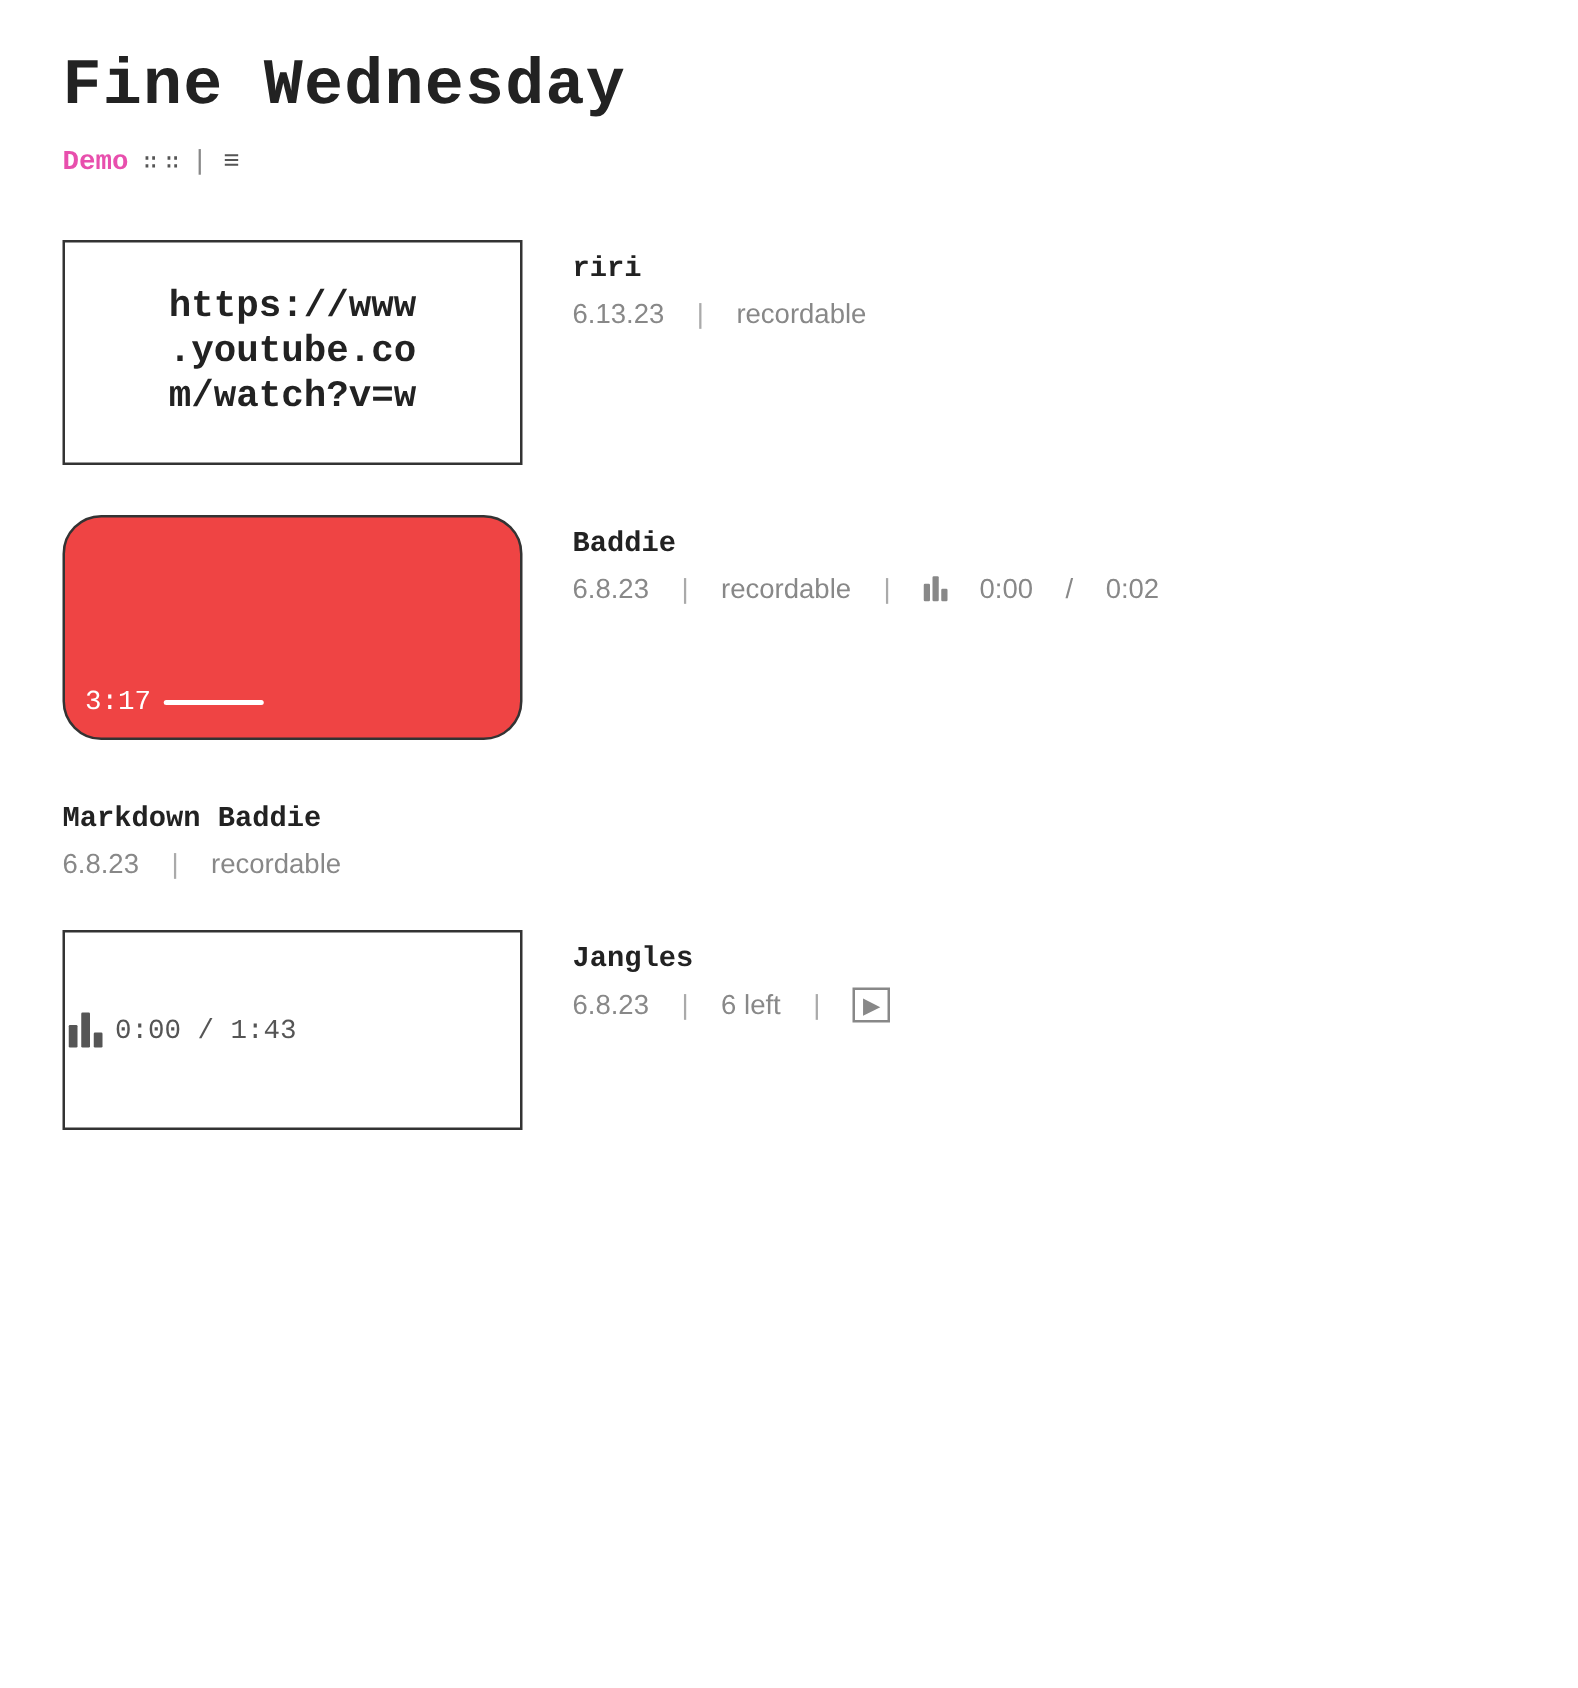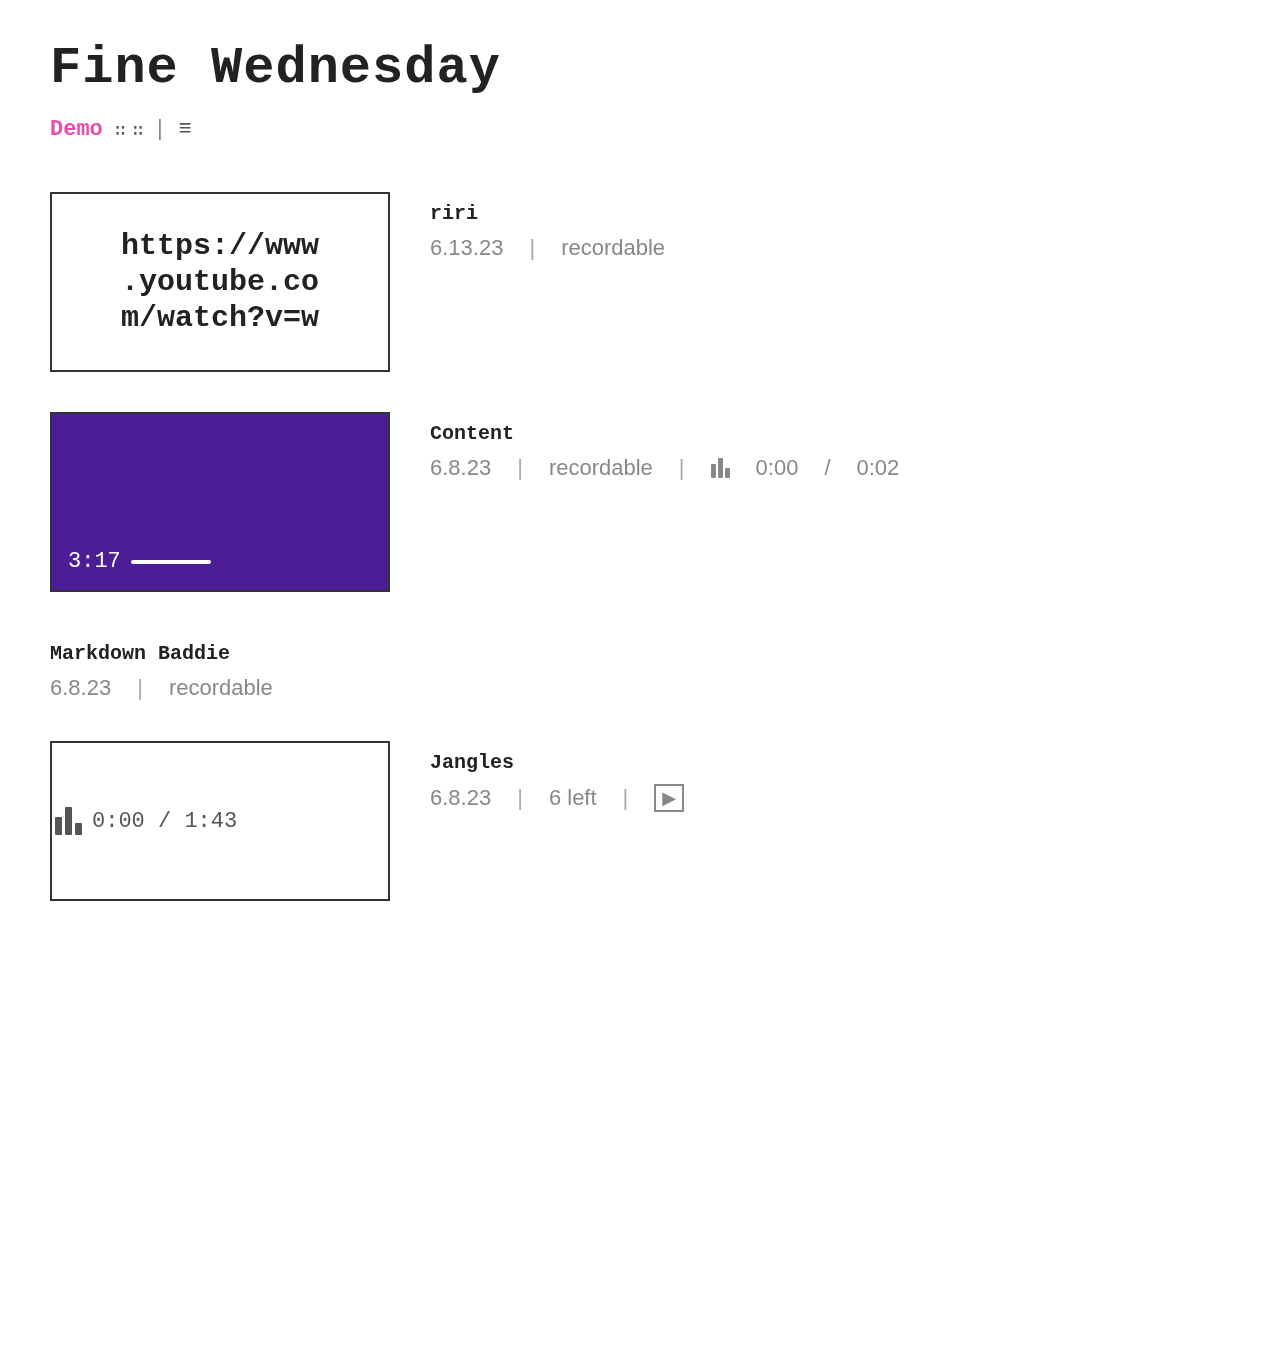--- a/index.html
+++ b/index.html
@@ -63,34 +63,35 @@
       gap: 40px;
     }
 
     .item-row {
       display: flex;
       align-items: flex-start;
       gap: 40px;
     }
 
     .item-thumbnail {
-      width: 340px;
+      width: 368px;
       min-height: 180px;
       flex-shrink: 0;
       border: 2px solid #333;
       display: flex;
       align-items: center;
       justify-content: center;
       position: relative;
       overflow: hidden;
       background: #fff;
     }
 
     .item-thumbnail.dark-bg {
-      background: #4c1d95;
+      background: #ef4444;
+      border-radius: 31px;
     }
 
     .thumbnail-text {
       font-family: 'Courier New', Courier, monospace;
       font-size: 36px;
       font-weight: bold;
       color: #222;
       padding: 20px;
       line-height: 1.2;
       word-break: break-all;
@@ -157,21 +158,21 @@
       font-size: 22px;
       color: #555;
     }
 
     .item-info {
       flex: 1;
       padding-top: 10px;
     }
 
     .item-title {
-      font-size: 20px;
+      font-size: 23px;
       font-weight: bold;
       font-family: 'Courier New', Courier, monospace;
       color: #222;
       margin-bottom: 10px;
     }
 
     .item-meta {
       font-size: 22px;
       font-family: Liberation Sans, sans-serif;
       color: #888;
@@ -238,21 +239,21 @@
   </div>
 
   <div class="item-row">
     <div class="item-thumbnail dark-bg">
       <div class="video-overlay">
         <span class="video-time">3:17</span>
         <div class="progress-bar"></div>
       </div>
     </div>
     <div class="item-info">
-      <div class="item-title">Content</div>
+      <div class="item-title">Baddie</div>
       <div class="item-meta">
         <span>6.8.23</span>
         <span class="meta-sep">|</span>
         <span>recordable</span>
         <span class="meta-sep">|</span>
         <div class="meta-bars-inline">
           <div class="meta-bar meta-bar-1"></div>
           <div class="meta-bar meta-bar-2"></div>
           <div class="meta-bar meta-bar-3"></div>
         </div>

